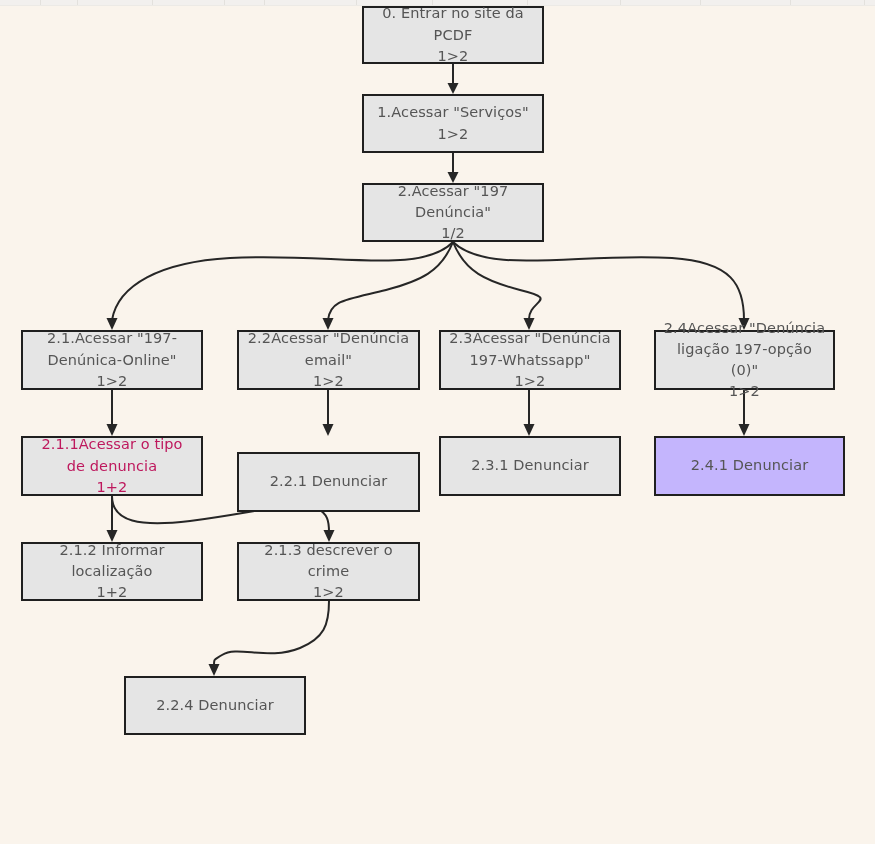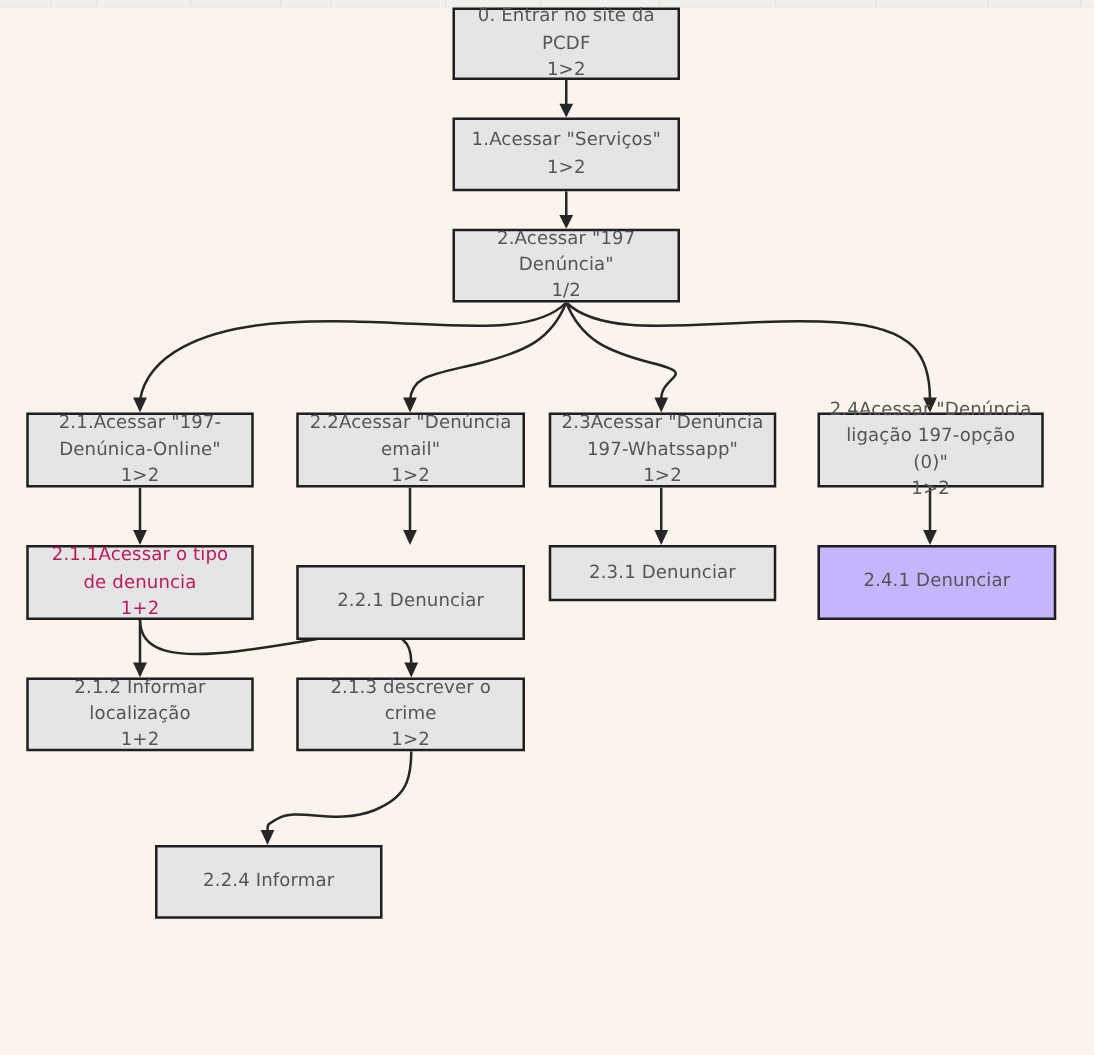--- a/index.html
+++ b/index.html
@@ -149,31 +149,31 @@
         <span class="node-text">2.4Acessar "Denúncia ligação 197-opção (0)"
 1&gt;2</span>
       </div>
       <div class="node" style="left: 21px; top: 436px; width: 182px; height: 60px; background: rgb(229, 229, 229); border-color: rgb(31, 31, 31); color: #be185d;">
         <span class="node-text">2.1.1Acessar o tipo de denuncia
 1+2</span>
       </div>
       <div class="node" style="left: 237px; top: 452px; width: 183px; height: 60px; background: rgb(229, 229, 229); border-color: rgb(31, 31, 31); color: rgb(85, 85, 85);">
         <span class="node-text">2.2.1 Denunciar</span>
       </div>
-      <div class="node" style="left: 439px; top: 436px; width: 182px; height: 45px; background: rgb(229, 229, 229); border-color: rgb(31, 31, 31); color: rgb(85, 85, 85);">
+      <div class="node" style="left: 439px; top: 436px; width: 182px; height: 60px; background: rgb(229, 229, 229); border-color: rgb(31, 31, 31); color: rgb(85, 85, 85);">
         <span class="node-text">2.3.1 Denunciar</span>
       </div>
       <div class="node" style="left: 654px; top: 436px; width: 191px; height: 60px; background: #c4b5fd; border-color: rgb(31, 31, 31); color: rgb(85, 85, 85);">
         <span class="node-text">2.4.1 Denunciar</span>
       </div>
       <div class="node" style="left: 21px; top: 542px; width: 182px; height: 59px; background: rgb(229, 229, 229); border-color: rgb(31, 31, 31); color: rgb(85, 85, 85); justify-content: flex-end;">
         <span class="node-text">2.1.2 Informar localização
 1+2</span>
       </div>
       <div class="node" style="left: 237px; top: 542px; width: 183px; height: 59px; background: rgb(229, 229, 229); border-color: rgb(31, 31, 31); color: rgb(85, 85, 85); align-items: center;">
         <span class="node-text">2.1.3 descrever o crime
 1&gt;2</span>
       </div>
       <div class="node" style="left: 124px; top: 676px; width: 182px; height: 59px; background: rgb(229, 229, 229); border-color: rgb(31, 31, 31); color: rgb(85, 85, 85);">
-        <span class="node-text">2.2.4 Informar</span>
+        <span class="node-text">2.2.4 Denunciar</span>
       </div>
     </div>
 </div>
 
 </body></html>

